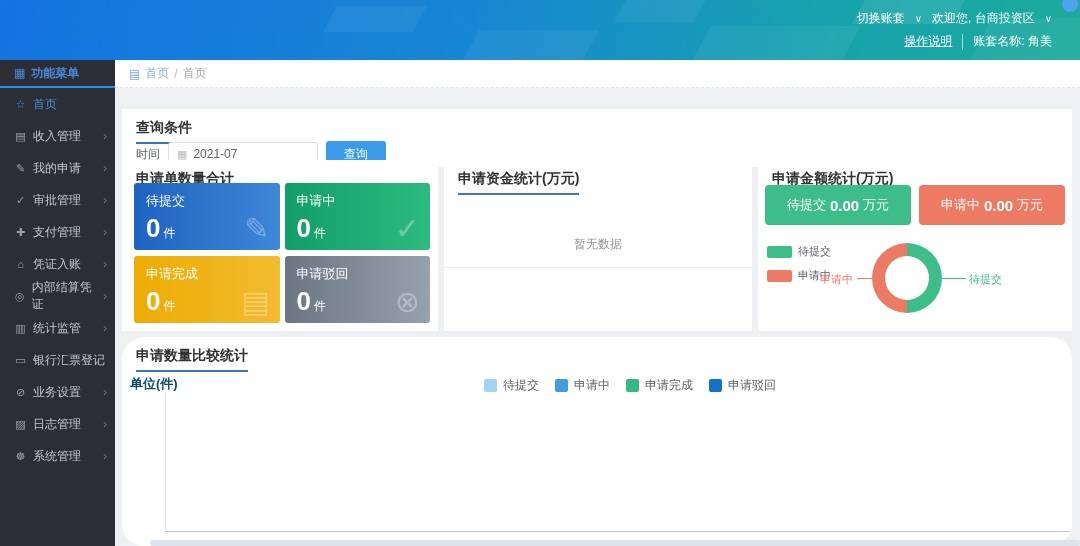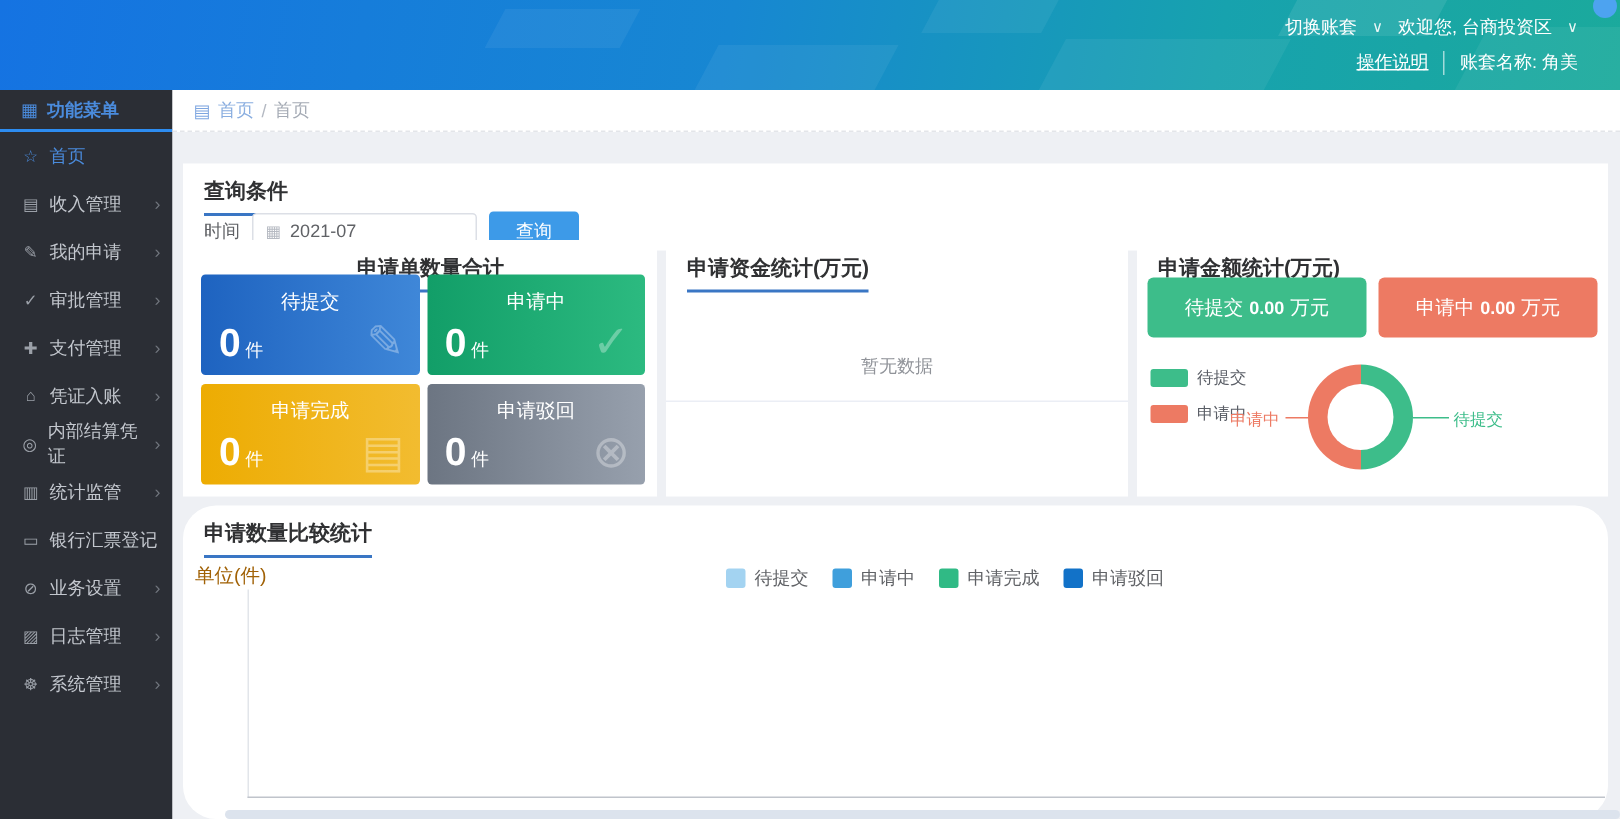--- a/index.html
+++ b/index.html
@@ -56,21 +56,21 @@
   .query-row { position:absolute; left:14px; top:32px; display:flex; align-items:center; gap:8px; }
   .query-label { font-size:12px; color:#606266; }
   .date-input { display:flex; align-items:center; gap:6px; width:150px; height:25px; border:1px solid #dcdfe6;
     border-radius:3px; padding:0 8px; background:#fff; }
   .date-input .glyph { color:#b6bac2; font-size:11px; }
   .date-input input { border:none; outline:none; width:100px; font-size:12px; color:#606266;
     font-family:"Liberation Sans","DejaVu Sans",sans-serif; }
   .query-btn { height:26px; padding:0 18px; background:#3d9ae8; color:#fff; border:none;
     border-radius:3px; font-size:12px; cursor:pointer; }
 
-  .panel-a { left:7px; top:72px; width:316px; height:171px;text-align:center; }
+  .panel-a { left:7px; top:72px; width:316px; height:171px; }
   .cards-grid { position:absolute; left:12px; top:23px; width:296px; display:grid;
     grid-template-columns:1fr 1fr; grid-template-rows:67px 67px; gap:6px 5px; }
   .stat-card { position:relative; border-radius:3px; color:#fff; padding:9px 12px; overflow:hidden; }
   .stat-card .lbl { font-size:13px; }
   .stat-card .num { position:absolute; left:12px; bottom:6px; font-size:26px; font-weight:bold; }
   .stat-card .unit { font-size:12px; font-weight:normal; margin-left:3px; }
   .stat-card .big-icon { position:absolute; right:10px; bottom:4px; font-size:30px; color:rgba(255,255,255,0.32); }
   .c-blue   { background:linear-gradient(90deg,#1e63c0,#3f87d8); }
   .c-green  { background:linear-gradient(90deg,#129e68,#2cba80); }
   .c-yellow { background:linear-gradient(90deg,#edac02,#f2bc30); }
@@ -81,38 +81,38 @@
     grid-template-columns:22% 25% 28% 25%; padding:8px 0; border-bottom:1px solid #ebeef5; }
   .tbl-head span { font-size:12px; color:#909399; text-align:center; }
   .tbl-head span:first-child { text-align:left; padding-left:14px; }
   .empty-row { position:absolute; left:0; top:62px; width:100%; text-align:center; padding:14px 0;
     font-size:12px; color:#909399; border-bottom:1px solid #ebeef5; }
 
   .panel-c { left:643px; top:72px; width:314px; height:171px; }
   .amt-cards { position:absolute; left:7px; top:25px; width:300px; display:flex; gap:8px; }
   .amt-card { flex:1; height:40px; border-radius:4px; color:#fff; display:flex; align-items:center;
     justify-content:center; gap:4px; font-size:13px; }
-  .amt-card .val { font-size:12px; font-weight:bold; }
+  .amt-card .val { font-size:15px; font-weight:bold; }
   .a-green { background:#3dbd8a; } .a-red { background:#ed7a63; }
   .donut-legend { position:absolute; left:9px; top:84px; display:flex; flex-direction:column; gap:9px; }
   .dl-item { display:flex; align-items:center; gap:6px; font-size:11px; color:#5a5e66; cursor:pointer; }
   .dl-item .sw { width:25px; height:12px; border-radius:2px; }
   .donut { position:absolute; left:114px; top:83px; width:70px; height:70px; border-radius:50%;
     background:conic-gradient(#3dbd8a 0 50%, #ed7a63 50% 100%); }
   .donut::after { content:""; position:absolute; left:13px; top:13px; width:44px; height:44px;
     border-radius:50%; background:#fff; }
   .callout-line { position:absolute; height:1px; }
   .cl-left { left:99px; top:118px; width:16px; background:#ed7a63; }
   .cl-right { left:184px; top:118px; width:24px; background:#3dbd8a; }
   .callout-lbl { position:absolute; top:112px; font-size:11px; }
   .cl-lbl-left { left:62px; color:#ed7a63; }
   .cl-lbl-right { left:211px; color:#3dbd8a; }
 
   .panel-d { left:7px; top:249px; width:950px; height:209px;border-radius:22px; }
-  .y-unit { position:absolute; left:8px; top:38px; font-size:13px; font-weight:normal; color:#a16207;text-align:right; }
+  .y-unit { position:absolute; left:8px; top:38px; font-size:13px; font-weight:bold; color:#0c4a6e;text-align:right; }
   .bar-legend { position:absolute; left:362px; top:40px; display:flex; gap:16px; }
   .bl-item { display:flex; align-items:center; gap:6px; font-size:12px; color:#606266; cursor:pointer; }
   .bl-item .sw { width:13px; height:13px; border-radius:2px; }
   .axis-y { position:absolute; left:43px; top:56px; width:1px; height:139px; background:#e2e5ea; }
   .axis-x { position:absolute; left:43px; top:194px; right:2px; height:1px; background:#c0c4cb; }
   .chart-canvas { position:absolute; left:44px; top:56px; right:2px; height:138px; background:#fff; }
 
   .h-scrollbar { position:absolute; left:35px; top:452px; right:0; height:6px; background:#dce3ed; border-radius:3px; }
 </style>
 </head>

